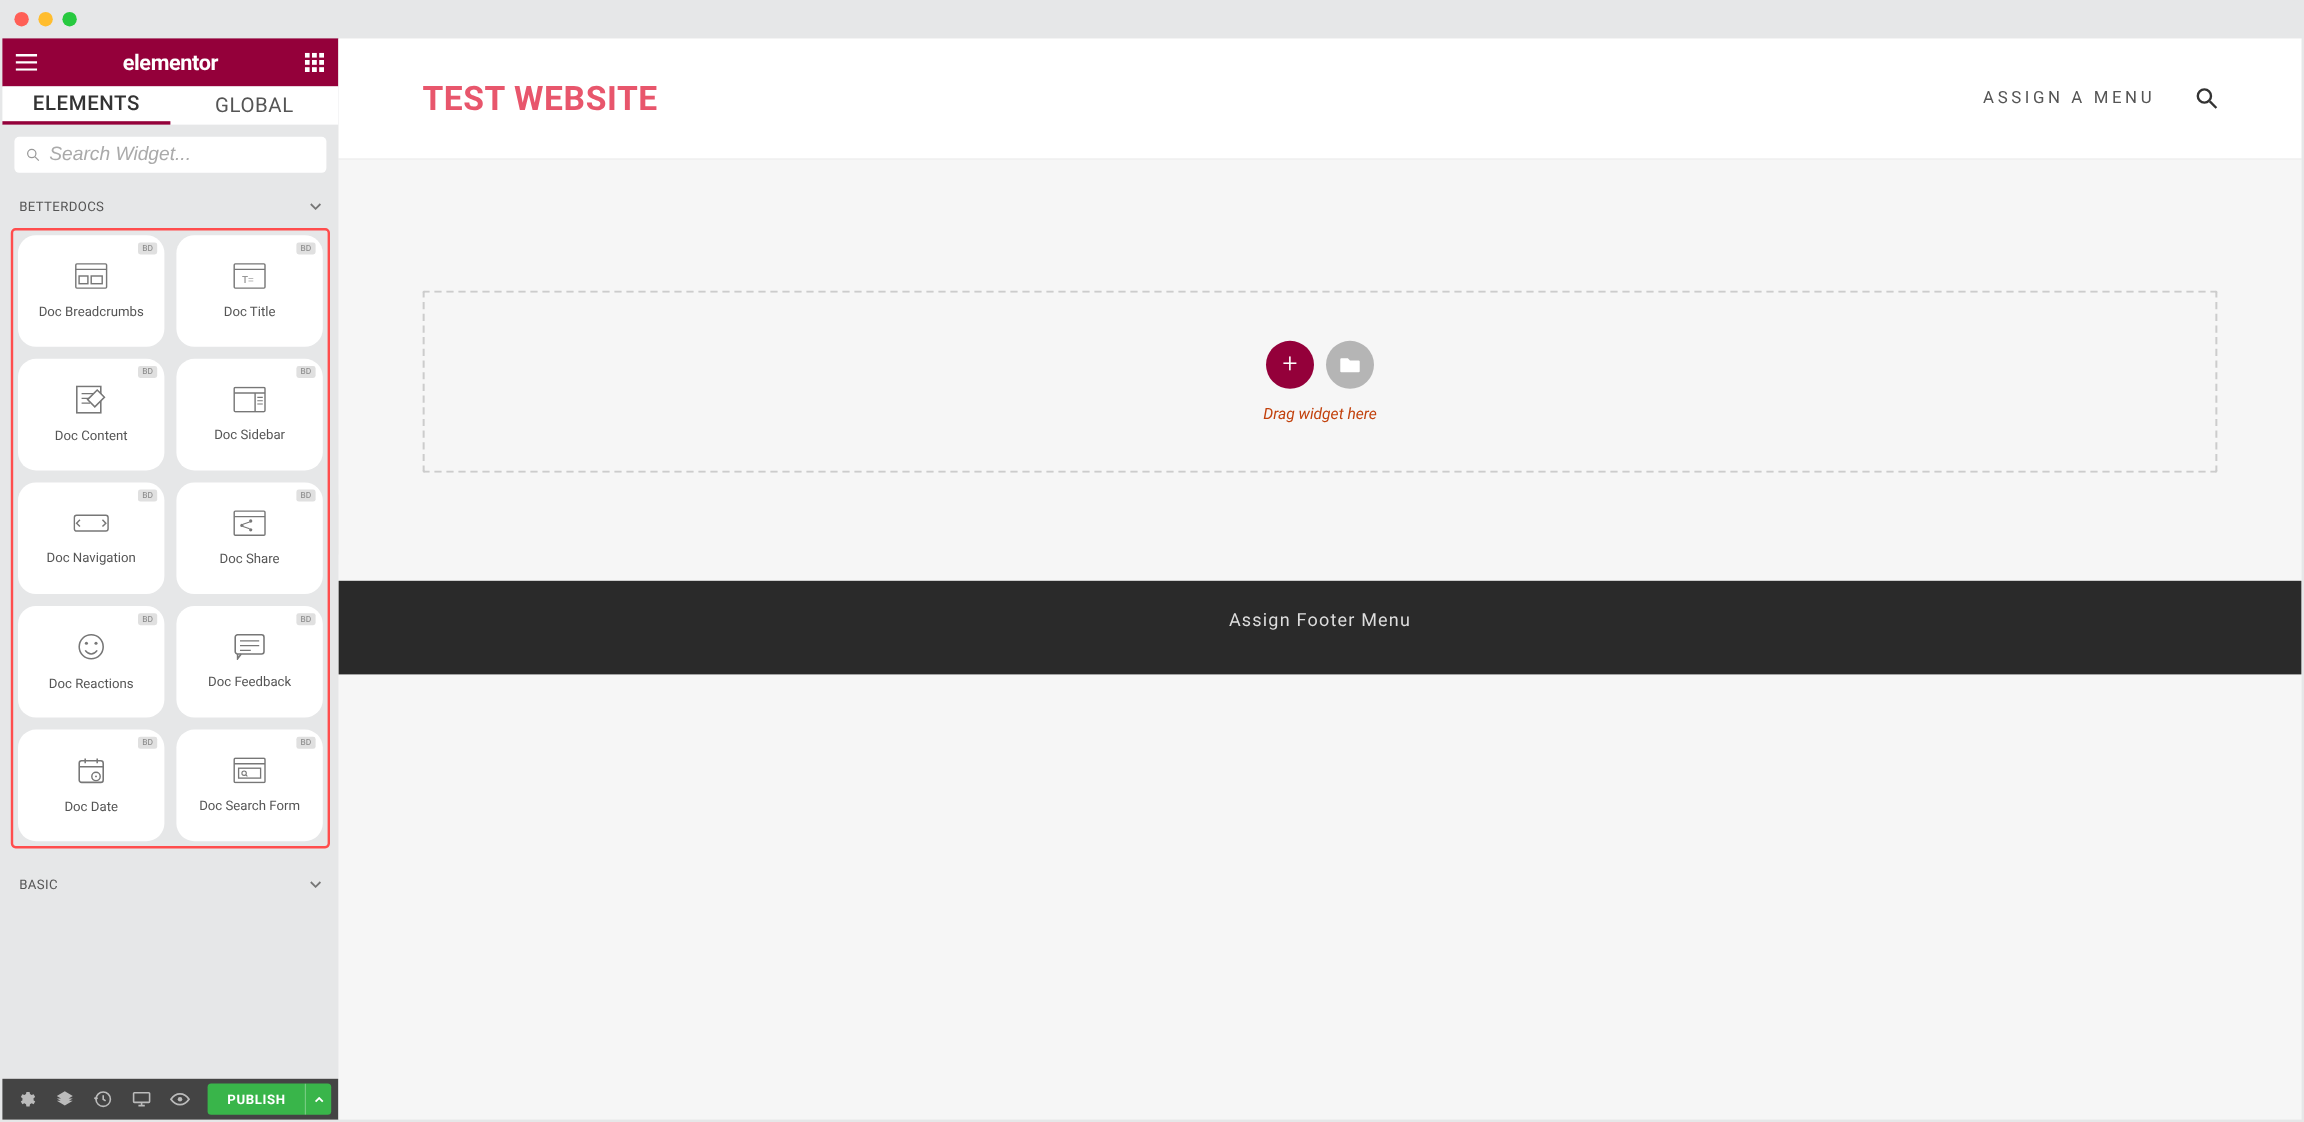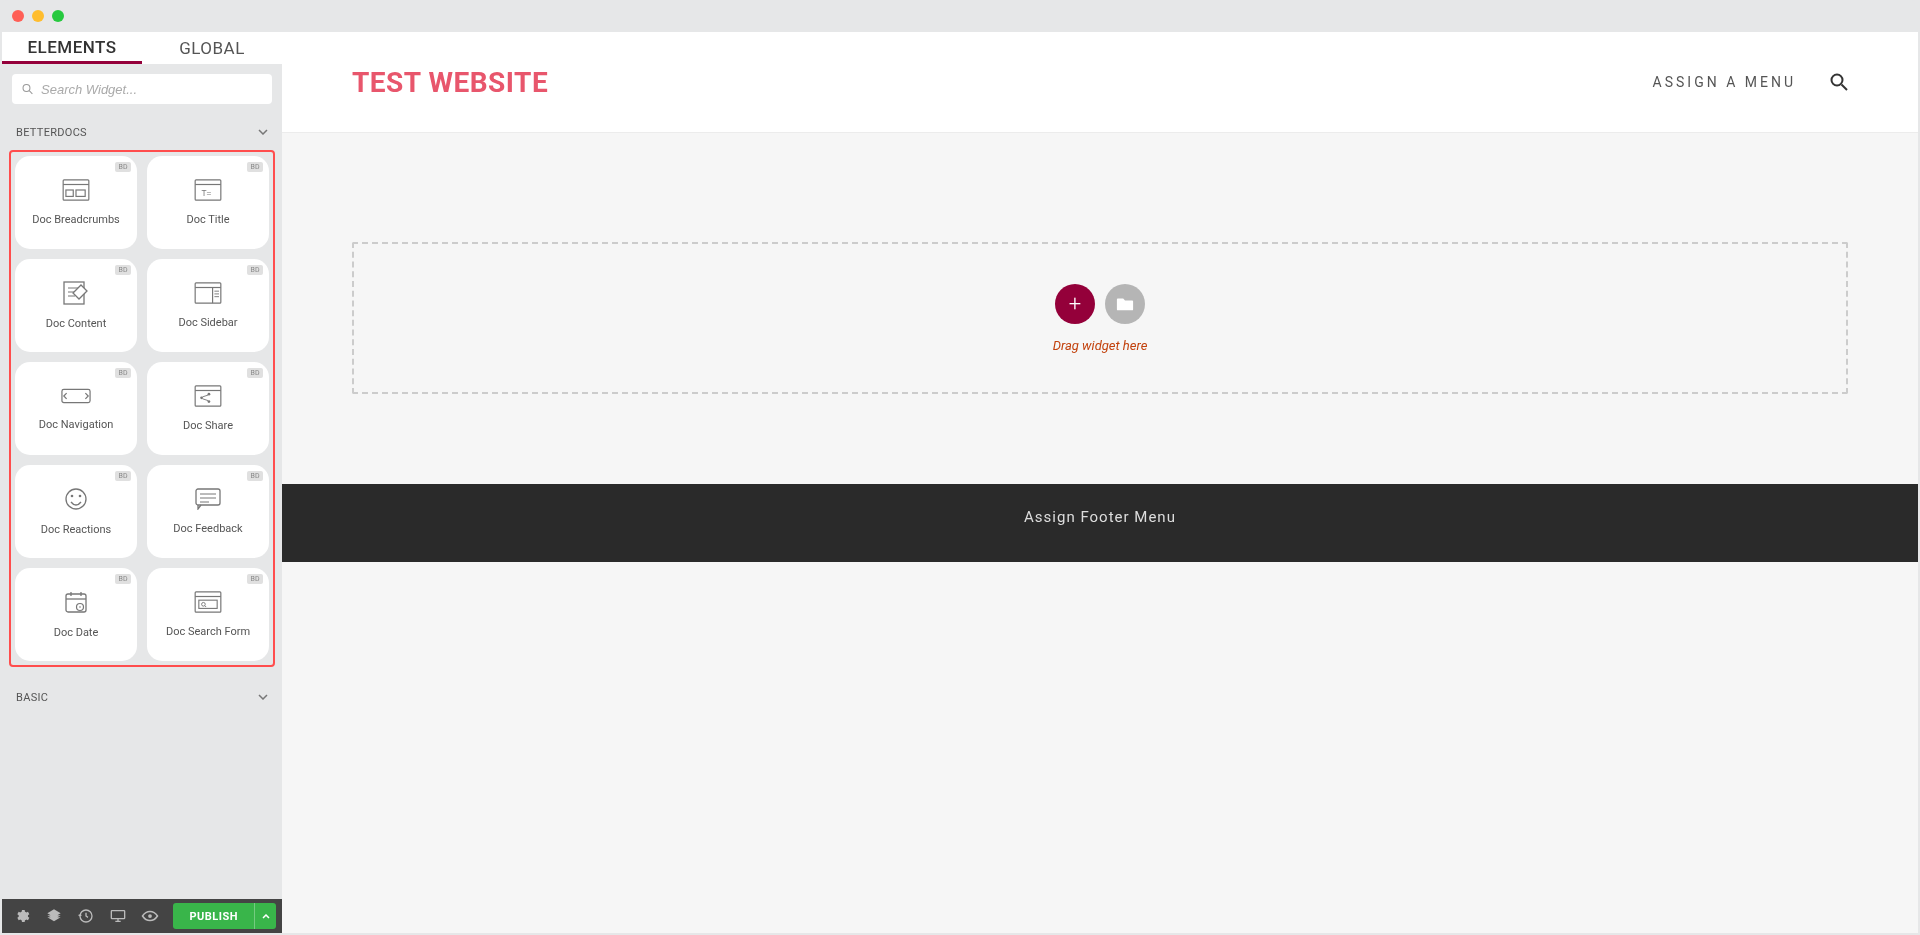--- a/index.html
+++ b/index.html
@@ -19,21 +19,21 @@
 .sidebar-header { height: 40px; background: #94003a; color: #fff; display: flex; align-items: center; justify-content: space-between; padding: 0 10px; }
 .sidebar-header .title { font-weight: 700; font-size: 18px; letter-spacing: -0.3px; }
 .burger, .apps-btn { width: 20px; height: 20px; display: flex; align-items: center; justify-content: center; cursor: pointer; }
 
 .tabs-row { display: flex; background: #fff; height: 32px; }
 .tabs-row .tab { flex: 1; text-align: center; font-size: 17px; letter-spacing: 0.5px; color: #555; display: flex; align-items: center; justify-content: center; cursor: pointer; }
 .tabs-row .tab.active { color: #333; border-bottom: 3px solid #94003a; font-weight: 500; }
 
 .search-wrap { background: #e6e7e8; padding: 10px; }
 .search-box { background: #fff; border-radius: 4px; height: 30px; display: flex; align-items: center; padding: 0 10px; gap: 8px; }
-.search-box input { border: none; outline: none; font-size: 13px; width: 100%; font-style: italic; color: #666; }
+.search-box input { border: none; outline: none; font-size: 16px; width: 100%; font-style: italic; color: #666; }
 .search-box input::placeholder { color: #aaa; font-style: italic; }
 
 .category-header { height: 36px; display: flex; align-items: center; justify-content: space-between; padding: 0 14px; font-size: 11px; color: #555; cursor: pointer; letter-spacing: 0.3px; }
 
 .widgets-area { padding: 0 7px; position: relative; }
 .widgets-highlight { border: 2px solid #ff4d4d; border-radius: 4px; padding: 4px; }
 .widgets-grid { display: grid; grid-template-columns: 1fr 1fr; gap: 10px; }
 .widget-item { background: #fff; border-radius: 15px; height: 93px; display: flex; flex-direction: column; align-items: center; justify-content: center; position: relative; cursor: grab; gap: 12px; }
 .widget-item .badge { position: absolute; top: 6px; right: 6px; width: 16px; height: 10px; background: #e0e0e0; border-radius: 2px; font-size: 7px; color: #888; display: flex; align-items: center; justify-content: center; }
 .widget-item .wicon { color: #666; }
@@ -73,20 +73,41 @@
 <div class="browser-chrome">
   <div class="traffic-light tl-red"></div>
   <div class="traffic-light tl-yellow"></div>
   <div class="traffic-light tl-green"></div>
 </div>
 
 <div class="app">
 
   <div class="sidebar">
 
+    <div class="sidebar-header">
+      <div class="burger">
+        <svg width="18" height="14" viewBox="0 0 18 14">
+            <path d="M0 1h18M0 7h18M0 13h18" stroke="#fff" stroke-width="2"></path>
+          </svg>
+      </div>
+      <div class="title">elementor</div>
+      <div class="apps-btn">
+        <svg width="16" height="16" viewBox="0 0 16 16">
+          <rect x="0" y="0" width="4" height="4" fill="#fff"></rect>
+            <rect x="6" y="0" width="4" height="4" fill="#fff"></rect>
+            <rect x="12" y="0" width="4" height="4" fill="#fff"></rect>
+          <rect x="0" y="6" width="4" height="4" fill="#fff"></rect>
+            <rect x="6" y="6" width="4" height="4" fill="#fff"></rect>
+            <rect x="12" y="6" width="4" height="4" fill="#fff"></rect>
+          <rect x="0" y="12" width="4" height="4" fill="#fff"></rect>
+            <rect x="6" y="12" width="4" height="4" fill="#fff"></rect>
+            <rect x="12" y="12" width="4" height="4" fill="#fff"></rect>
+        </svg>
+      </div>
+    </div>
 
     <div class="tabs-row">
       <div class="tab active">ELEMENTS</div>
       <div class="tab">GLOBAL</div>
     </div>
 
     <div class="search-wrap">
       <div class="search-box">
         <svg width="12" height="12" viewBox="0 0 16 16">
             <circle cx="6.5" cy="6.5" r="5" stroke="#999" stroke-width="1.5" fill="none"></circle>

